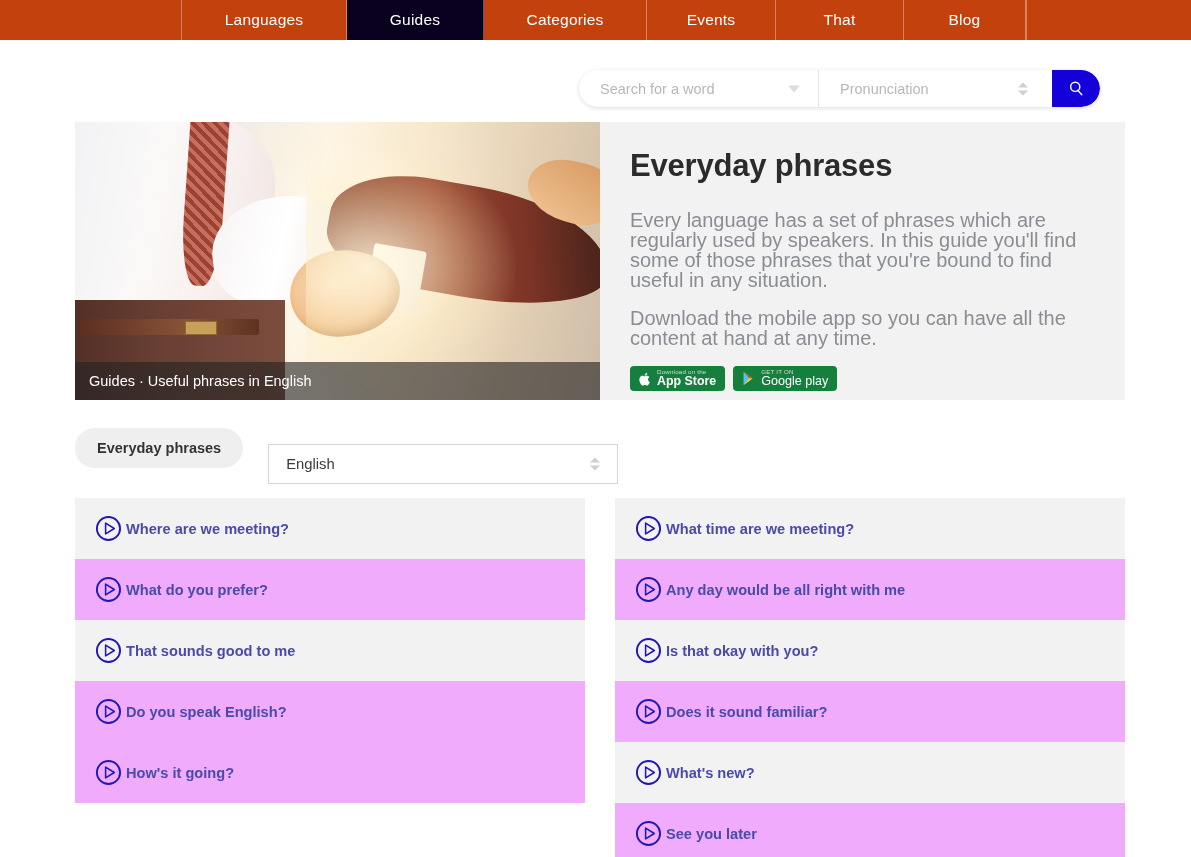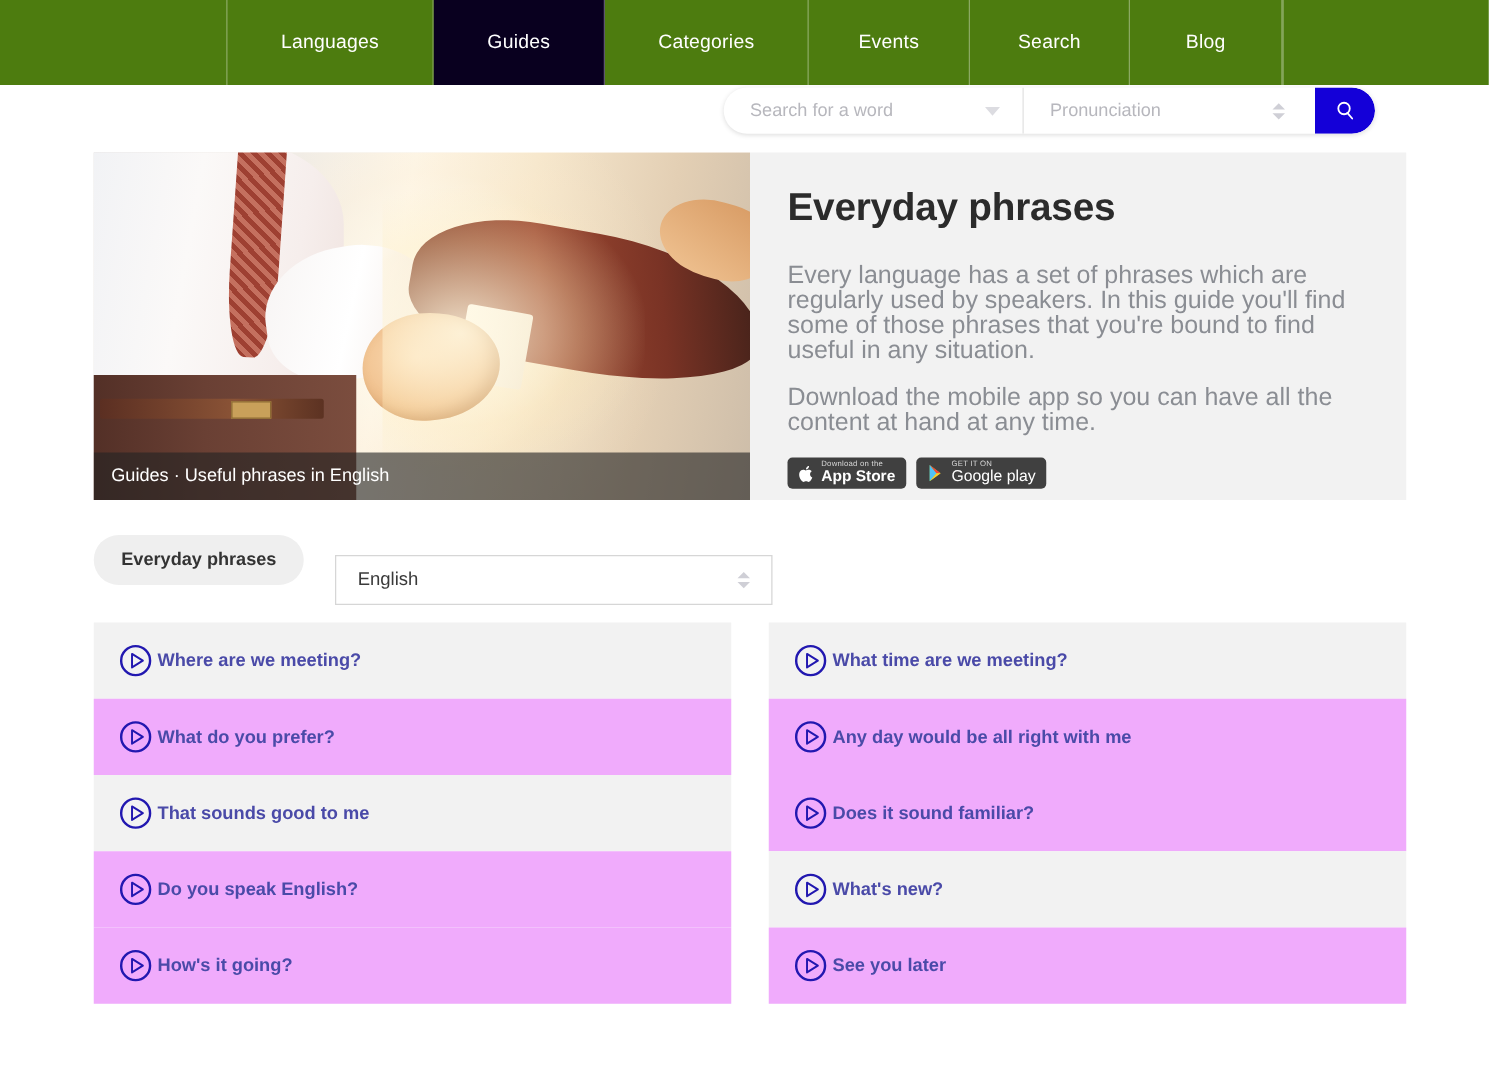--- a/index.html
+++ b/index.html
@@ -7,22 +7,22 @@
     margin: 0; padding: 0;
     width: 1191px; height: 857px;
     background: #ffffff;
     font-family: "Liberation Sans", sans-serif;
     overflow: hidden;
   }
 
   
   .topnav {
     position: absolute; top: 0; left: 0;
-    width: 1191px; height: 68px;
-    background: #4d7c0f;
+    width: 1191px; height: 40px;
+    background: #c2410c;
     display: flex;
     align-items: stretch;
   }
   .nav-pad-left { width: 182px; flex: 0 0 auto; border-right: 1px solid rgba(255,255,255,.35); }
   .nav-pad-right { flex: 1 1 auto; border-left: 1px solid rgba(255,255,255,.35); }
   .nav-item {
     display: flex; align-items: center; justify-content: center;
     color: #ffffff;
     font-size: 15.5px;
     letter-spacing: .2px;
@@ -144,21 +144,21 @@
   .hero-title {
     font-size: 31px; font-weight: bold; color: #2b2b2b;
     letter-spacing: -.2px; margin: 0 0 26px 0;
   }
   .hero-para {
     font-size: 20px; line-height: 20px; color: #8a8d93;
     margin: 0 0 18px 0; max-width: 455px;
   }
   .badges { display: flex; gap: 8px; margin-top: 4px; }
   .badge {
-    background: #404040; border-radius: 4px;
+    background: #15803d; border-radius: 4px;
     height: 25px; display: flex; align-items: center; gap: 5px;
     padding: 0 9px; cursor: pointer;
   }
   .badge .sub { color: #d8d8d8; font-size: 6.2px; line-height: 1; display:block; letter-spacing:.2px;}
   .badge .main { color: #ffffff; font-size: 12.4px; line-height: 1.05; display:block; font-weight: bold;}
   .badge .main.gp { font-weight: normal; font-size: 12.6px; }
 
   
   .filterrow {
     position: absolute; top: 428px; left: 75px;
@@ -209,21 +209,21 @@
   <div class="nav-item active" style="width:137px">
     <span>Guides</span>
   </div>
   <div class="nav-item" style="width:163px">
     <span>Categories</span>
   </div>
   <div class="nav-item" style="width:129px">
     <span>Events</span>
   </div>
   <div class="nav-item" style="width:128px">
-    <span>Search</span>
+    <span>That</span>
   </div>
   <div class="nav-item" style="width:122px">
     <span>Blog</span>
   </div>
   <div class="nav-pad-right"></div>
 </div>
 
 <div class="searchwrap">
   <div class="search-word">
     <span class="ph">Search for a word</span>
@@ -359,20 +359,27 @@
           </svg></span>
       <span class="label">What time are we meeting?</span>
     </div>
     <div class="row">
       <span class="playicon"><svg width="27" height="27" viewBox="0 0 28 28">
             <circle cx="14" cy="14" r="12" fill="none" stroke="#2218b0" stroke-width="2"></circle>
             <polygon points="11,8.4 20,14 11,19.6" fill="none" stroke="#2218b0" stroke-width="1.6" stroke-linejoin="round"></polygon>
           </svg></span>
       <span class="label">Any day would be all right with me</span>
     </div>
+    <div class="row alt">
+      <span class="playicon"><svg width="27" height="27" viewBox="0 0 28 28">
+            <circle cx="14" cy="14" r="12" fill="none" stroke="#2218b0" stroke-width="2"></circle>
+            <polygon points="11,8.4 20,14 11,19.6" fill="none" stroke="#2218b0" stroke-width="1.6" stroke-linejoin="round"></polygon>
+          </svg></span>
+      <span class="label">Is that okay with you?</span>
+    </div>
     <div class="row">
       <span class="playicon"><svg width="27" height="27" viewBox="0 0 28 28">
             <circle cx="14" cy="14" r="12" fill="none" stroke="#2218b0" stroke-width="2"></circle>
             <polygon points="11,8.4 20,14 11,19.6" fill="none" stroke="#2218b0" stroke-width="1.6" stroke-linejoin="round"></polygon>
           </svg></span>
       <span class="label">Does it sound familiar?</span>
     </div>
     <div class="row alt">
       <span class="playicon"><svg width="27" height="27" viewBox="0 0 28 28">
             <circle cx="14" cy="14" r="12" fill="none" stroke="#2218b0" stroke-width="2"></circle>

